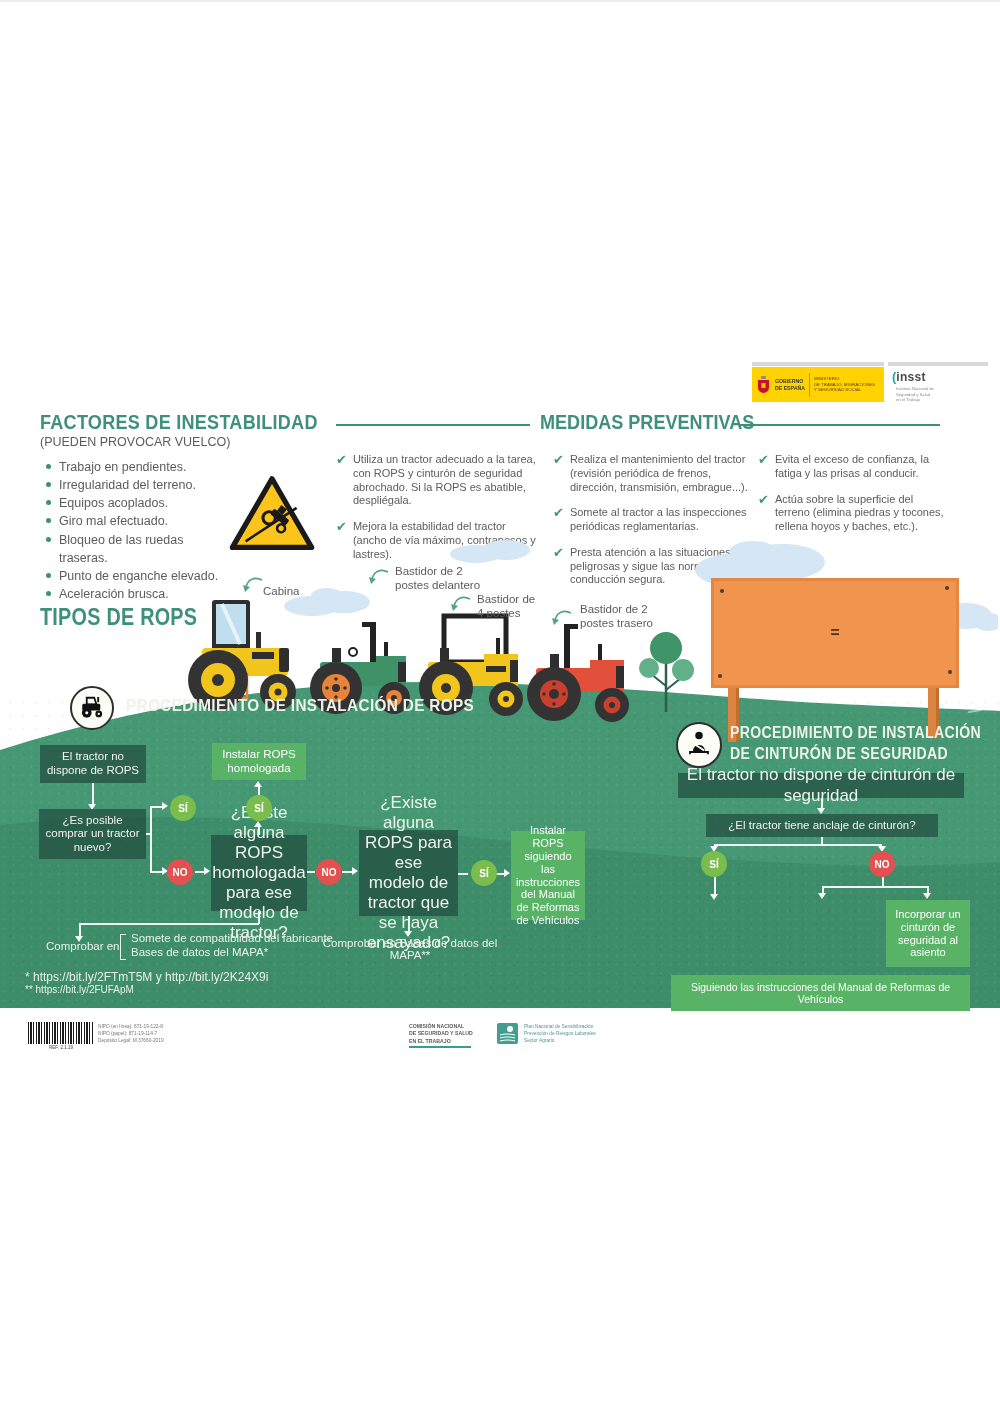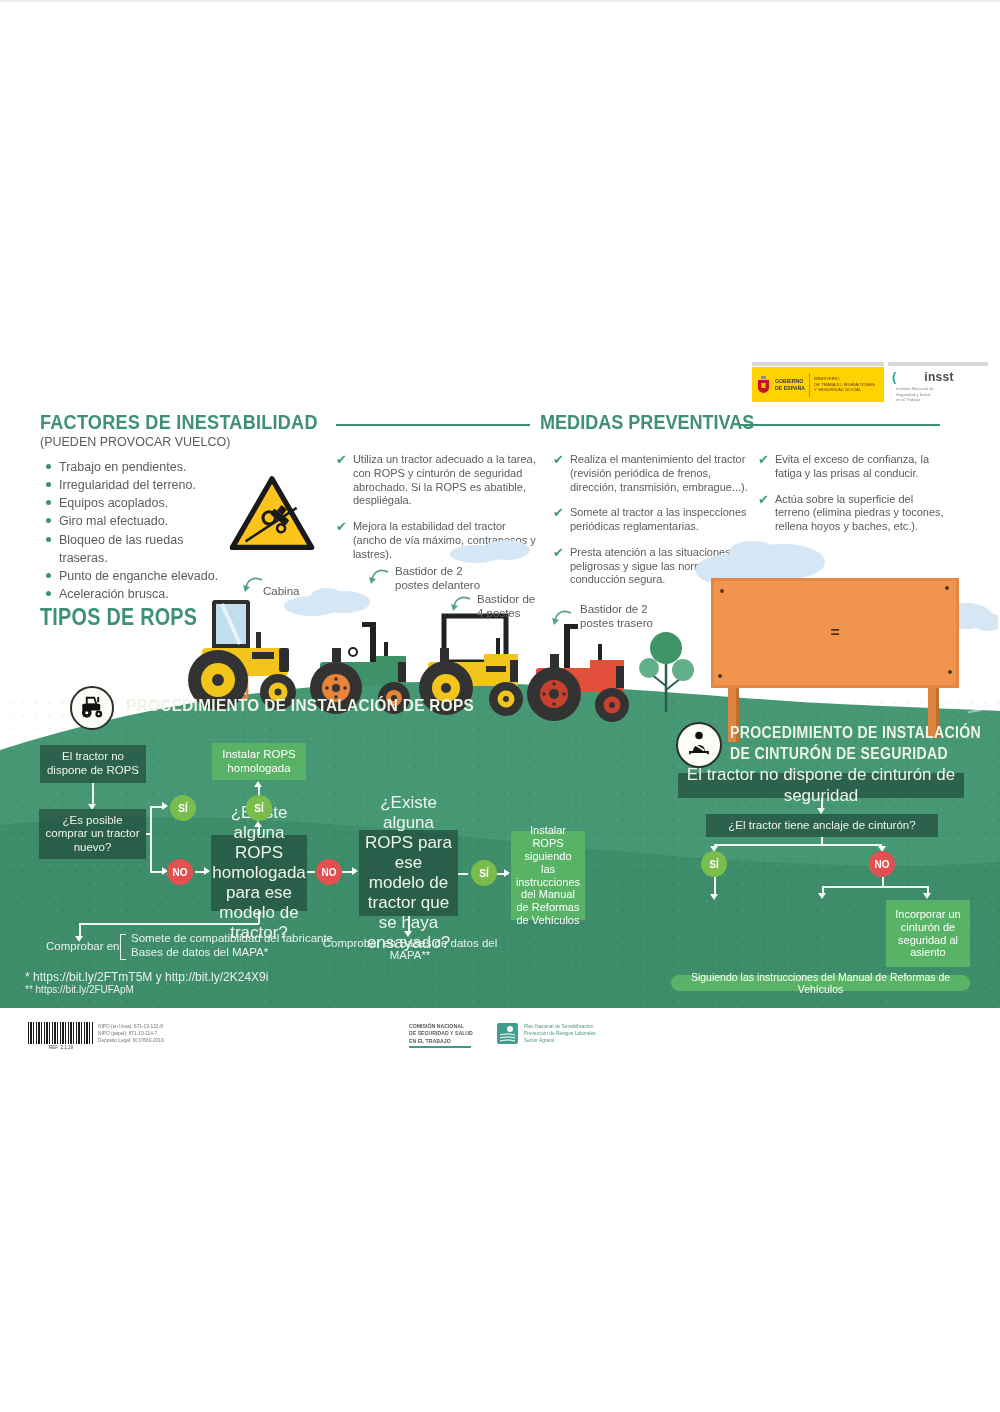--- a/index.html
+++ b/index.html
@@ -56,21 +56,21 @@
       <span style="width:1px;height:24px;background:#B89A00;"></span>
       <span class="pre" style="font-size:4.4px;color:#6B3A1F;line-height:1.3;">MINISTERIO
 DE TRABAJO, MIGRACIONES
 Y SEGURIDAD SOCIAL</span>
     </div>
   </div>
   <div class="abs" style="left:888px;top:362px;width:100px;height:40px;">
     <div class="abs" style="left:0;top:0;width:100px;height:4px;background:#D8D8D8;"></div>
     <div class="abs" style="left:4px;top:7px;display:flex;align-items:baseline;">
       <span style="color:#2AA5A0;font-size:13px;font-weight:bold;">(</span>
-      <span style="font-size:12px;font-weight:bold;color:#4A4A4A;letter-spacing:.3px;padding-left:28px;">insst</span>
+      <span style="font-size:12px;font-weight:bold;color:#4A4A4A;letter-spacing:.3px;">insst</span>
     </div>
     <div class="abs pre" style="left:8px;top:24px;font-size:4.2px;color:#8A8A8A;line-height:1.35;">Instituto Nacional de
 Seguridad y Salud
 en el Trabajo</div>
   </div>
 
   <div class="abs teal-h" style="left:40px;top:410px;font-size:21px;">
     <span>FACTORES DE INESTABILIDAD</span>
   </div>
   <div class="abs gray-t" style="left:40px;top:435px;font-size:12.5px;">(PUEDEN PROVOCAR VUELCO)</div>
@@ -471,21 +471,21 @@
   <div class="ln" style="left:822px;top:886px;width:106px;height:1.5px;"></div>
   <div class="ln" style="left:822px;top:886px;width:1.5px;height:7px;"></div>
   <div class="ar ar-d" style="left:818px;top:893px;"></div>
   <div class="ln" style="left:927px;top:886px;width:1.5px;height:7px;"></div>
   <div class="ar ar-d" style="left:923px;top:893px;"></div>
 
   <div class="lite-box" style="left:886px;top:900px;width:84px;height:67px;">
       <span>Incorporar un cinturón de seguridad al asiento</span>
     </div>
 
-  <div class="lite-box" style="left:671px;top:975px;width:299px;height:16px;font-size:10.5px;border-radius:10px;">
+  <div class="lite-box" style="left:671px;top:975px;width:299px;height:36px;font-size:10.5px;">
       <span>Siguiendo las instrucciones del Manual de Reformas de Vehículos</span>
     </div>
 
   <div class="abs" style="left:28px;top:1022px;width:66px;height:22px;background:repeating-linear-gradient(90deg,#1A1A1A 0px,#1A1A1A 1px,#fff 1px,#fff 2px,#1A1A1A 2px,#1A1A1A 4px,#fff 4px,#fff 5px,#1A1A1A 5px,#1A1A1A 6px,#fff 6px,#fff 8px);"></div>
   <div class="abs" style="left:28px;top:1045px;width:66px;text-align:center;font-size:4.5px;color:#444;">REF: 2.1.19</div>
 
   <div class="abs" style="left:98px;top:1023px;">
     <div class="tiny">NIPO (en línea): 871-19-122-8</div>
     <div class="tiny">NIPO (papel): 871-19-114-7</div>
     <div class="tiny">Depósito Legal: M 37660-2019</div>

